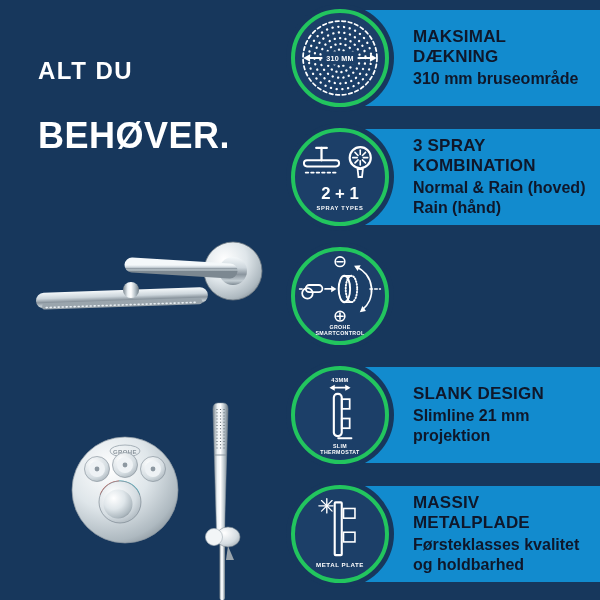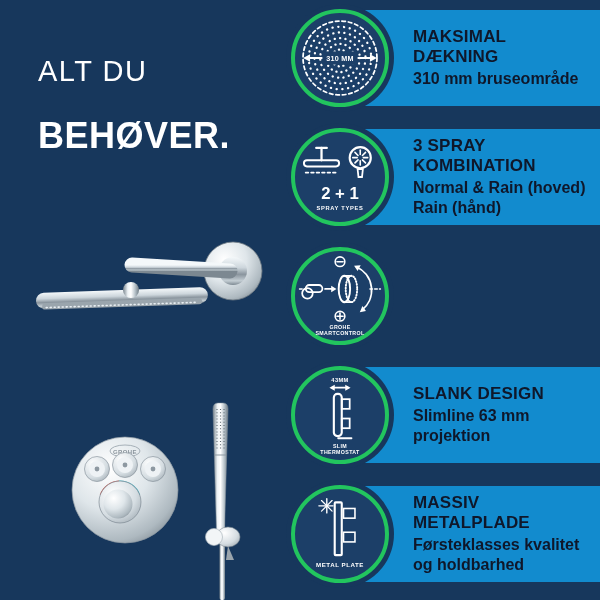--- a/index.html
+++ b/index.html
@@ -4,21 +4,21 @@
 <style>
   html,body{margin:0;padding:0;background:#0b2038;}
   .stage{
     position:relative;width:600px;height:600px;overflow:hidden;
     background:#17375C;
     font-family:"Liberation Sans", sans-serif;
     -webkit-font-smoothing:antialiased;
   }
   
   .headline{position:absolute;left:38px;top:52px;color:#ffffff;}
-  .headline .l1{font-size:29px;font-weight:400;letter-spacing:1.5px;line-height:38px;}
+  .headline .l1{font-size:24px;font-weight:700;letter-spacing:1.5px;line-height:38px;}
   .headline .l2{font-size:36px;font-weight:700;letter-spacing:.5px;line-height:42px;margin-top:25px;}
   
   .band{
     position:absolute;left:340px;width:260px;height:96px;background:#128BCE;
     display:flex;flex-direction:column;justify-content:center;
     padding-left:73px;box-sizing:border-box;color:#0f172a;
   }
   .feature-title{font-size:17px;font-weight:700;line-height:20px;white-space:pre-line;letter-spacing:.2px;}
   .feature-sub{font-size:16px;font-weight:700;line-height:20px;white-space:pre-line;margin-top:2px;}
   
@@ -203,21 +203,21 @@
         <polygon points="66,15.5 73.5,15 70,21.5" fill="#ffffff"></polygon>
         <polygon points="72.5,68.5 79.5,67 75.5,61.5" fill="#ffffff"></polygon>
         <text x="50" y="87" font-size="6" font-weight="700" fill="#ffffff" text-anchor="middle" letter-spacing="0.4">GROHE</text>
         <text x="50" y="94" font-size="6" font-weight="700" fill="#ffffff" text-anchor="middle" letter-spacing="0.4">SMARTCONTROL</text>
       </svg>
     </div>
   </div>
 
   <div class="band" style="top:367px">
     <div class="feature-title">SLANK DESIGN</div>
-    <div class="feature-sub">Slimline 63 mm
+    <div class="feature-sub">Slimline 21 mm
 projektion</div>
   </div>
   <div class="badge" style="top:361px">
     <div class="badge-inner">
       <svg width="88" height="88" viewBox="0 0 100 100">
         <text x="50" y="12" font-size="6.5" font-weight="700" fill="#ffffff" text-anchor="middle" letter-spacing="0.4">43MM</text>
         <g stroke="#ffffff" fill="none" stroke-linecap="round">
           <line x1="41" y1="19" x2="59" y2="19" stroke-width="2"></line>
           <rect x="43" y="26" width="9" height="48" rx="4" stroke-width="2.4"></rect>
           <rect x="52" y="32" width="9" height="11" stroke-width="2"></rect>

